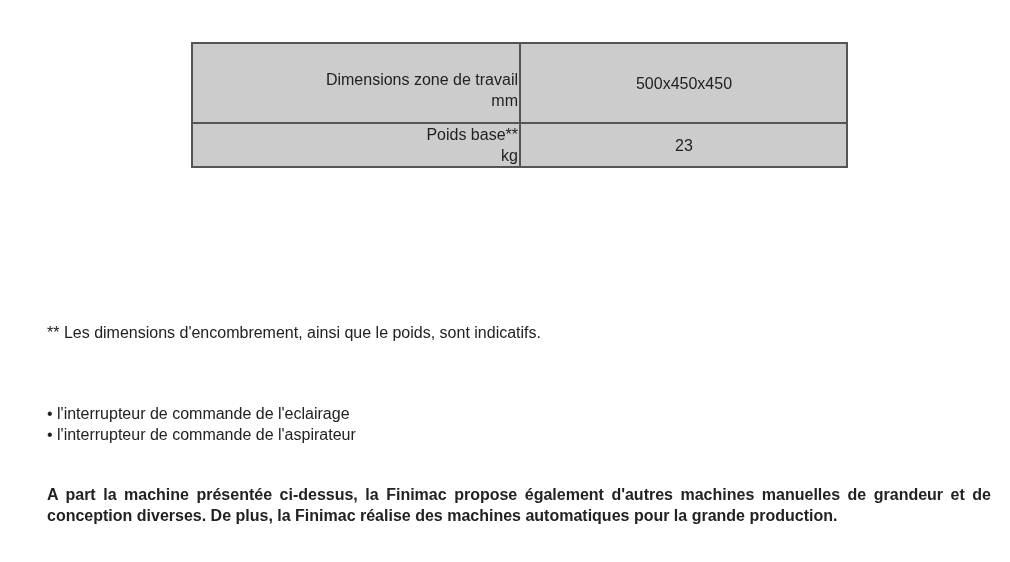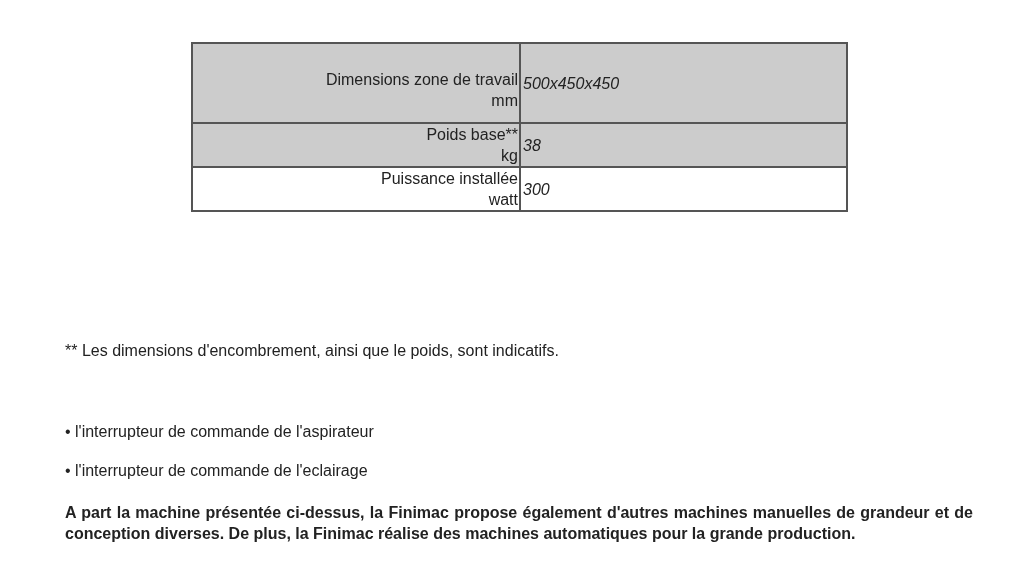--- a/index.html
+++ b/index.html
@@ -11,69 +11,62 @@
     position: absolute; left: 191px; top: 42px;
     width: 657px; border-collapse: collapse;
     font-size: 16px; line-height: 21px;
   }
   .spec-table td {
     border: 2px solid #555555; padding: 0 1px 0 2px;
   }
   .spec-table tr.gray td { background: #cccccc; }
   .spec-table tr.white td { background: #ffffff; }
   .spec-table td.label { width: 323px; text-align: right; vertical-align: middle; }
-  .spec-table td.value { text-align: left; vertical-align: middle; font-style: italic; }
+  .spec-table td.value { text-align: center; vertical-align: middle; }
   .spec-table tr.r0 td { height: 78px; }
   .spec-table tr.r1 td, .spec-table tr.r2 td, .spec-table tr.r3 td, .spec-table tr.r4 td { height: 41px; }
   .spec-table tr.r0 td.label { padding-top: 14px; box-sizing: border-box; }
   .label-line { display: block; }
 
   .text-block {
     position: absolute; left: 47px; width: 944px;
     font-size: 16px; line-height: 21px; text-align: justify;
   }
   .notes { top: 322px; }
   .commands { top: 403px; }
   .about { top: 484px; font-weight: bold; }
-  .text-block p { margin: 18px; }
+  .text-block p { margin: 0; }
   .line { display: block; }
 </style>
 </head>
 <body>
 
 <table class="spec-table">
   <tbody>
     <tr class="gray r0">
       <td class="label">
         <span class="label-line">Dimensions zone de travail</span>
         <span class="label-line">mm</span>
       </td>
       <td class="value">500x450x450</td>
     </tr>
     <tr class="gray r2">
       <td class="label">
         <span class="label-line">Poids base**</span>
         <span class="label-line">kg</span>
       </td>
-      <td class="value">38</td>
-    </tr>
-    <tr class="white r3">
-      <td class="label">
-        <span class="label-line">Puissance installée</span>
-        <span class="label-line">watt</span>
-      </td>
-      <td class="value">300</td>
+      <td class="value">23</td>
     </tr>
   </tbody>
 </table>
 
 <div class="text-block notes">
   <p class="line">** Les dimensions d'encombrement, ainsi que le poids, sont indicatifs.</p>
 </div>
 
 <div class="text-block commands">
+  <p class="line">• l'interrupteur de commande de l'eclairage</p>
   <p class="line">• l'interrupteur de commande de l'aspirateur</p>
-  <p class="line">• l'interrupteur de commande de l'eclairage</p>
 </div>
 
 <div class="text-block about">
   <p>A part la machine présentée ci-dessus, la Finimac propose également d'autres machines manuelles de grandeur et de conception diverses. De plus, la Finimac réalise des machines automatiques pour la grande production.</p>
 </div>
 
 </body></html>

